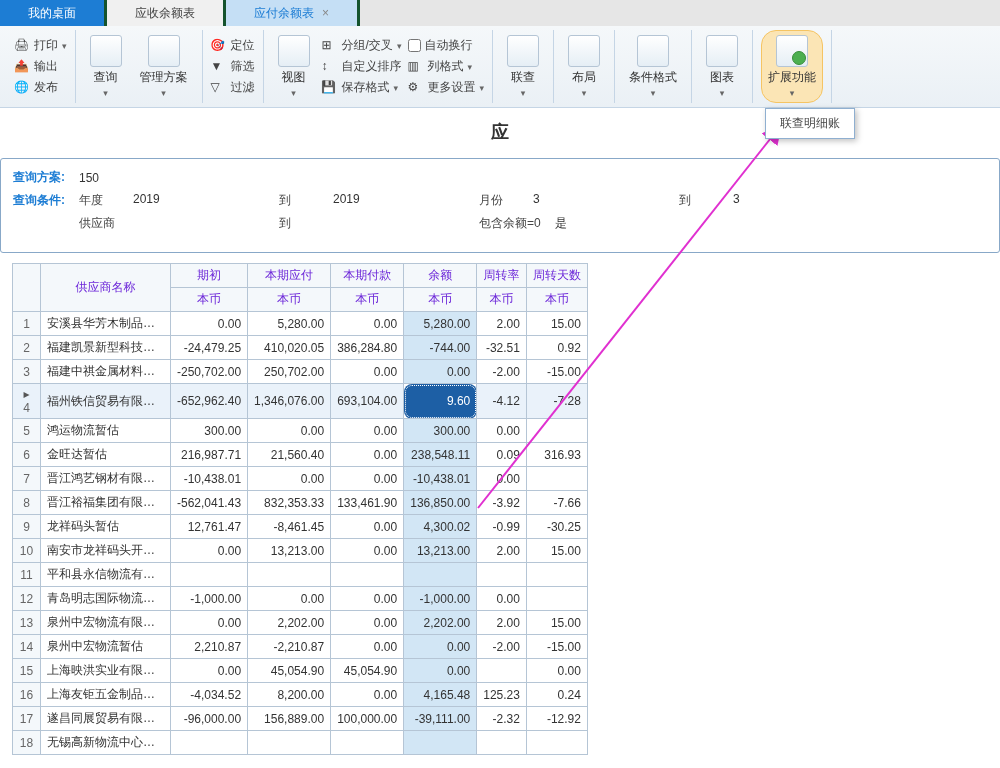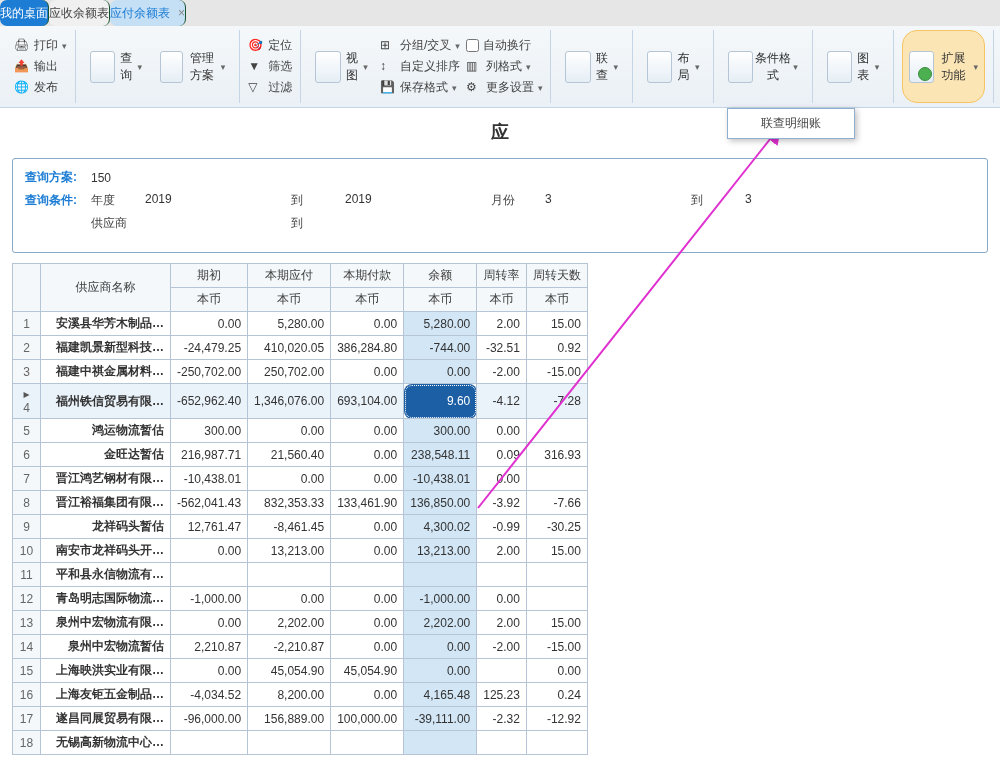--- a/index.html
+++ b/index.html
@@ -1,61 +1,61 @@
 <!DOCTYPE html>
 <html><head>
 <meta charset="utf-8">
 <style>
 * { box-sizing: border-box; margin: 0; padding: 0; }
 body { font-family: "Microsoft YaHei", Arial, sans-serif; font-size: 12px; background: #fff; color: #333; }
 
 
 .tabs { display: flex; background: #e6e6e6; height: 26px; }
-.tab { padding: 5px 0; background: #d9d9d9; border-right: 1px solid #14532d; cursor: pointer; color: #444; border-radius: 7px; }
+.tab { padding: 5px 28px; background: #d9d9d9; border-right: 3px solid #14532d; cursor: pointer; color: #444; }
 .tab.active-blue { background: #1d7dd4; color: #fff; }
 .tab.light { background: #f0f0f0; }
 .tab.light-blue { background: #c5dff5; color: #1d7dd4; }
 .tab .close { margin-left: 8px; color: #888; }
 
 
 .ribbon { display: flex; background: linear-gradient(#f5f8fa, #eaf0f5); border-bottom: 1px solid #c5d5e5; height: 82px; padding: 4px 6px; }
 .ribbon-group { border-right: 1px solid #c5d5e5; padding: 0 8px; display: flex; gap: 6px; }
 .ribbon-col { display: flex; flex-direction: column; justify-content: center; gap: 4px; }
 .ribbon-item { display: flex; align-items: center; gap: 4px; font-size: 12px; color: #444; cursor: pointer; white-space: nowrap; }
-.ribbon-big { display: flex; flex-direction: row; align-items: center; justify-content: center; cursor: pointer; padding: 4px 6px; gap: 2px; text-align: center; }
+.ribbon-big { display: flex; flex-direction: column; align-items: center; justify-content: center; cursor: pointer; padding: 4px 6px; gap: 2px; }
 .ribbon-big.active { background: #fbe5b5; border: 1px solid #f5c463; border-radius: 15px; }
 .icon-sm { width: 16px; height: 16px; display: inline-block; }
 .icon-lg { width: 32px; height: 32px; display: inline-block; border: 1px solid #b5c5d5; border-radius: 3px; background: linear-gradient(#fff,#e5eef5); position: relative; }
 .icon-lg.green::after { content:""; position:absolute; right:1px; bottom:1px; width:12px; height:12px; background:#4caf50; border-radius:50%; border:1px solid #388e3c; }
 .dd { font-size: 9px; color: #666; }
 input[type=checkbox] { vertical-align: middle; }
 
 
-.popup { position: absolute; right: 145px; top: 108px; background: #fff; border: 1px solid #8fafd0; box-shadow: 2px 2px 6px rgba(0,0,0,0.25); padding: 6px 33px; font-size: 12px; z-index: 10; text-align: center; }
+.popup { position: absolute; right: 145px; top: 108px; background: #fff; border: 1px solid #8fafd0; box-shadow: 2px 2px 6px rgba(0,0,0,0.25); padding: 6px 14px; font-size: 12px; z-index: 10; text-align: center; }
 
 
 .arrow { position: absolute; top: 120px; left: 0; width: 1000px; height: 600px; pointer-events: none; z-index: 5; }
 
 
 .doc-title { text-align: center; font-size: 18px; font-weight: bold; padding: 12px 0 4px; color: #333; }
 
 
-.query-panel { margin: 10px 12px; border: 1px solid #88a8c8; border-radius: 3px; padding: 10px 12px 14px; background: #fff; }
+.query-panel { margin: 10px 0; border: 1px solid #88a8c8; border-radius: 3px; padding: 10px 12px 14px; background: #fff; }
 .query-row { display: flex; align-items: center; gap: 6px; margin-bottom: 6px; }
 .label-blue { color: #1d7dd4; width: 60px; font-weight: bold; }
 .query-field { display: flex; align-items: flex-start; gap: 6px; margin-right: 20px; }
 .fld-lbl { width: 48px; color: #444; }
 .fld-val { min-width: 120px; }
 
 
 .table-wrap { margin: 6px 12px; overflow: auto; }
 table { border-collapse: collapse; font-size: 12px; }
 th, td { border: 1px solid #b5c5d5; padding: 3px 6px; text-align: right; background: #fff; height: 22px; }
-th { background: #f4f8fb; text-align: center; font-weight: normal; color: #404040; }
-td.name { text-align: right; width: 130px; white-space: nowrap; overflow: hidden; text-overflow: ellipsis; font-weight: bold; }
+th { background: #f4f8fb; text-align: center; font-weight: normal; color: #6d28d9; }
+td.name { text-align: left; width: 130px; white-space: nowrap; overflow: hidden; text-overflow: ellipsis; }
 td.idx { background: #f4f8fb; text-align: center; width: 28px; color: #666; }
 .col-balance { background: #d2e6f5; }
 .sel-row td { background: #eaf2fa; }
 .sel-cell { background: #1d5fa5 !important; color: #fff; outline: 1px dotted #fff; outline-offset: -2px; border-radius: 8px; }
 .row-marker { color: #555; }
 </style>
 </head>
 <body>
 
 <div class="tabs">
@@ -227,20 +227,24 @@
   </div>
   <div class="query-row">
     <span class="label-blue"></span>
     <div class="query-field">
         <span class="fld-lbl">供应商</span>
         <span class="fld-val"></span>
       </div>
     <div class="query-field">
         <span class="fld-lbl">到</span>
         <span class="fld-val"></span>
+      </div>
+    <div class="query-field">
+        <span class="fld-lbl" style="width:70px">包含余额=0</span>
+        <span class="fld-val">是</span>
       </div>
   </div>
 </div>
 
 <div class="table-wrap">
   <table>
     <thead>
       <tr>
         <th rowspan="2"></th>
         <th rowspan="2" style="width:130px">供应商名称</th>

